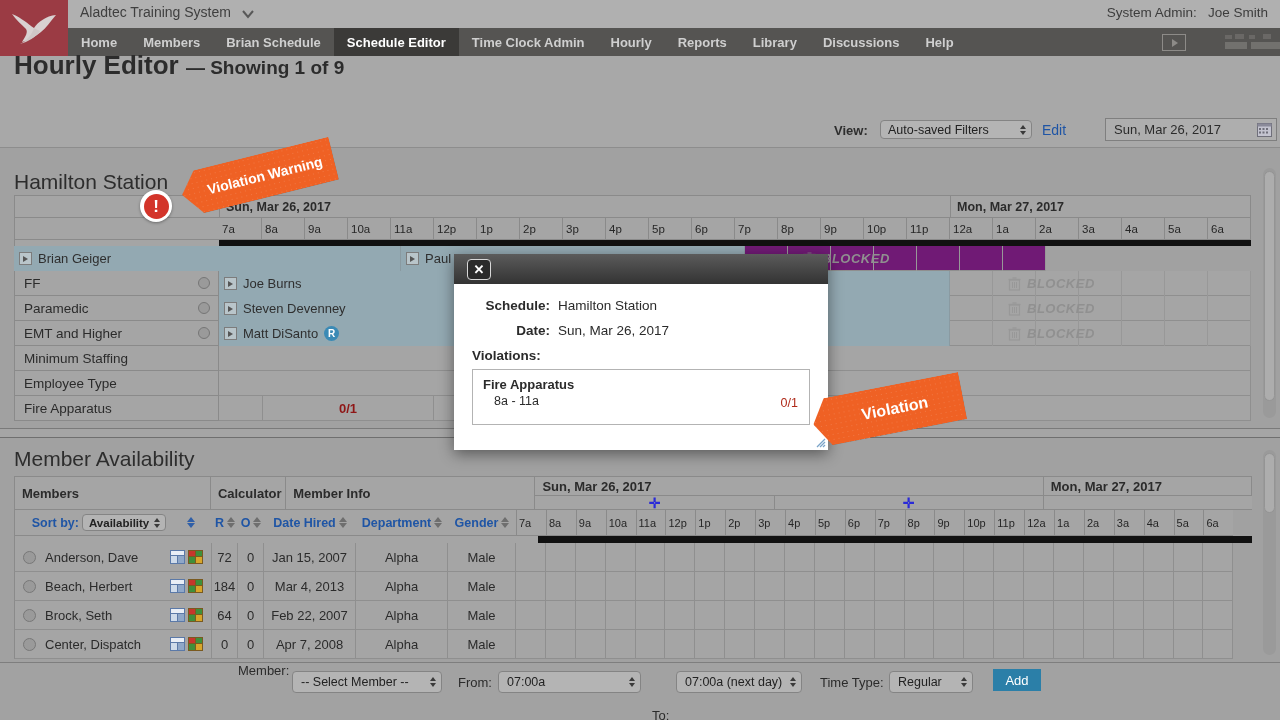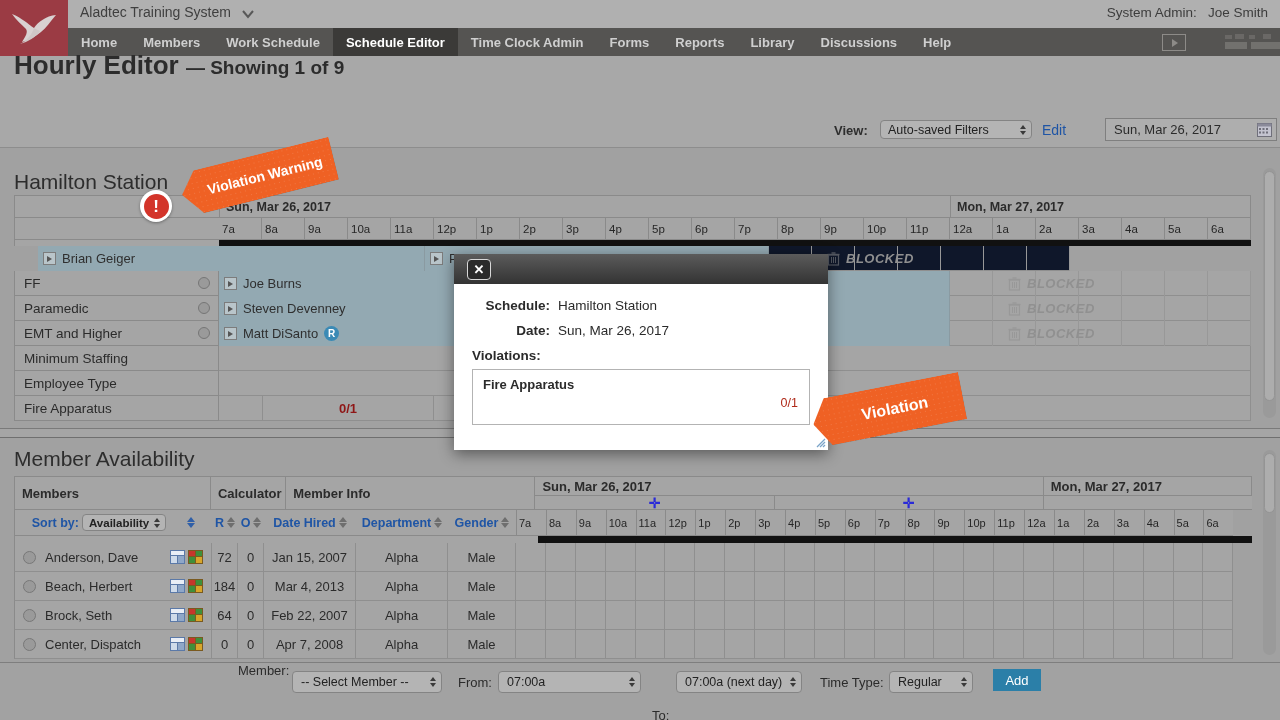--- a/index.html
+++ b/index.html
@@ -197,30 +197,30 @@
 
   <div class="nav">
     <div class="navitems" id="navList">
         <div class="navitem">
           <span>Home</span>
         </div>
         <div class="navitem">
           <span>Members</span>
         </div>
         <div class="navitem">
-          <span>Work Schedule</span>
+          <span>Brian Schedule</span>
         </div>
         <div class="navitem active">
           <span>Schedule Editor</span>
         </div>
         <div class="navitem">
           <span>Time Clock Admin</span>
         </div>
         <div class="navitem">
-          <span>Forms</span>
+          <span>Hourly</span>
         </div>
         <div class="navitem">
           <span>Reports</span>
         </div>
         <div class="navitem">
           <span>Library</span>
         </div>
         <div class="navitem">
           <span>Discussions</span>
         </div>
@@ -356,21 +356,21 @@
         </div>
         <div class="hrHdrCell" style="width: 43px;">
           <span>6a</span>
         </div>
       </div>
       <div class="schedRow">
         <div style="width: 205px; height: 6px; background: rgb(165, 165, 165); border-left: 1px solid rgb(138, 138, 138);"></div>
         <div class="blackbar" style="width: 1032px;"></div>
       </div>
       <div class="schedRow">
-        <div class="shiftRowWrap" style="width: 1032px; border-right: 1px solid rgb(143, 143, 143); border-bottom: 1px solid rgb(143, 143, 143); background: #0f172a; margin-left: 24px;">
+        <div class="shiftRowWrap" style="width: 1032px; border-right: 1px solid rgb(143, 143, 143); border-bottom: 1px solid rgb(143, 143, 143); background: #701a75;">
           <div style="position: absolute; left: 0px; top: 0px; width: 43px; height: 25px; border-right: 1px solid rgb(152, 152, 152);"></div>
           <div style="position: absolute; left: 43px; top: 0px; width: 43px; height: 25px; border-right: 1px solid rgb(152, 152, 152);"></div>
           <div style="position: absolute; left: 86px; top: 0px; width: 43px; height: 25px; border-right: 1px solid rgb(152, 152, 152);"></div>
           <div style="position: absolute; left: 129px; top: 0px; width: 43px; height: 25px; border-right: 1px solid rgb(152, 152, 152);"></div>
           <div style="position: absolute; left: 172px; top: 0px; width: 43px; height: 25px; border-right: 1px solid rgb(152, 152, 152);"></div>
           <div style="position: absolute; left: 215px; top: 0px; width: 43px; height: 25px; border-right: 1px solid rgb(152, 152, 152);"></div>
           <div style="position: absolute; left: 258px; top: 0px; width: 43px; height: 25px; border-right: 1px solid rgb(152, 152, 152);"></div>
           <div style="position: absolute; left: 301px; top: 0px; width: 43px; height: 25px; border-right: 1px solid rgb(152, 152, 152);"></div>
           <div style="position: absolute; left: 344px; top: 0px; width: 43px; height: 25px; border-right: 1px solid rgb(152, 152, 152);"></div>
           <div style="position: absolute; left: 387px; top: 0px; width: 43px; height: 25px; border-right: 1px solid rgb(152, 152, 152);"></div>
@@ -992,20 +992,21 @@
         <div class="mLbl">Schedule:</div>
         <div class="mVal">Hamilton Station</div>
       </div>
       <div class="mRow">
         <div class="mLbl">Date:</div>
         <div class="mVal">Sun, Mar 26, 2017</div>
       </div>
       <div class="vHead">Violations:</div>
       <div class="vBox">
         <div class="vName">Fire Apparatus</div>
+        <div class="vTime">8a - 11a</div>
         <div class="vCount">0/1</div>
       </div>
     </div>
     <svg class="resizer" viewBox="0 0 12 12">
       <g stroke="#7aa4c9" stroke-width="1.2">
         <line x1="11" y1="3" x2="3" y2="11"></line>
           <line x1="11" y1="6" x2="6" y2="11"></line>
           <line x1="11" y1="9" x2="9" y2="11"></line>
       </g>
     </svg>

